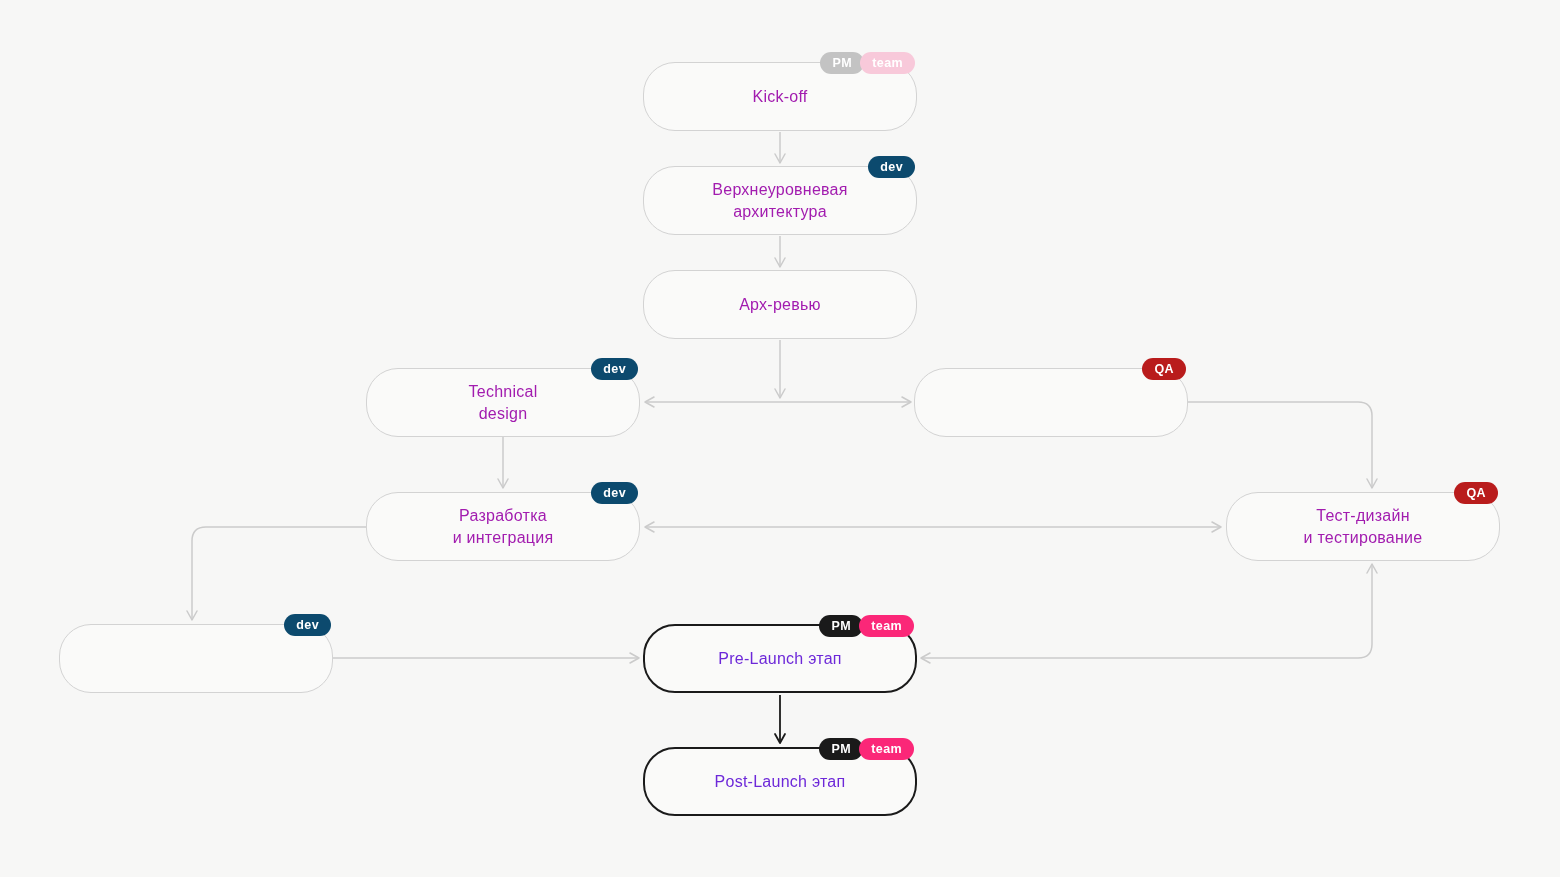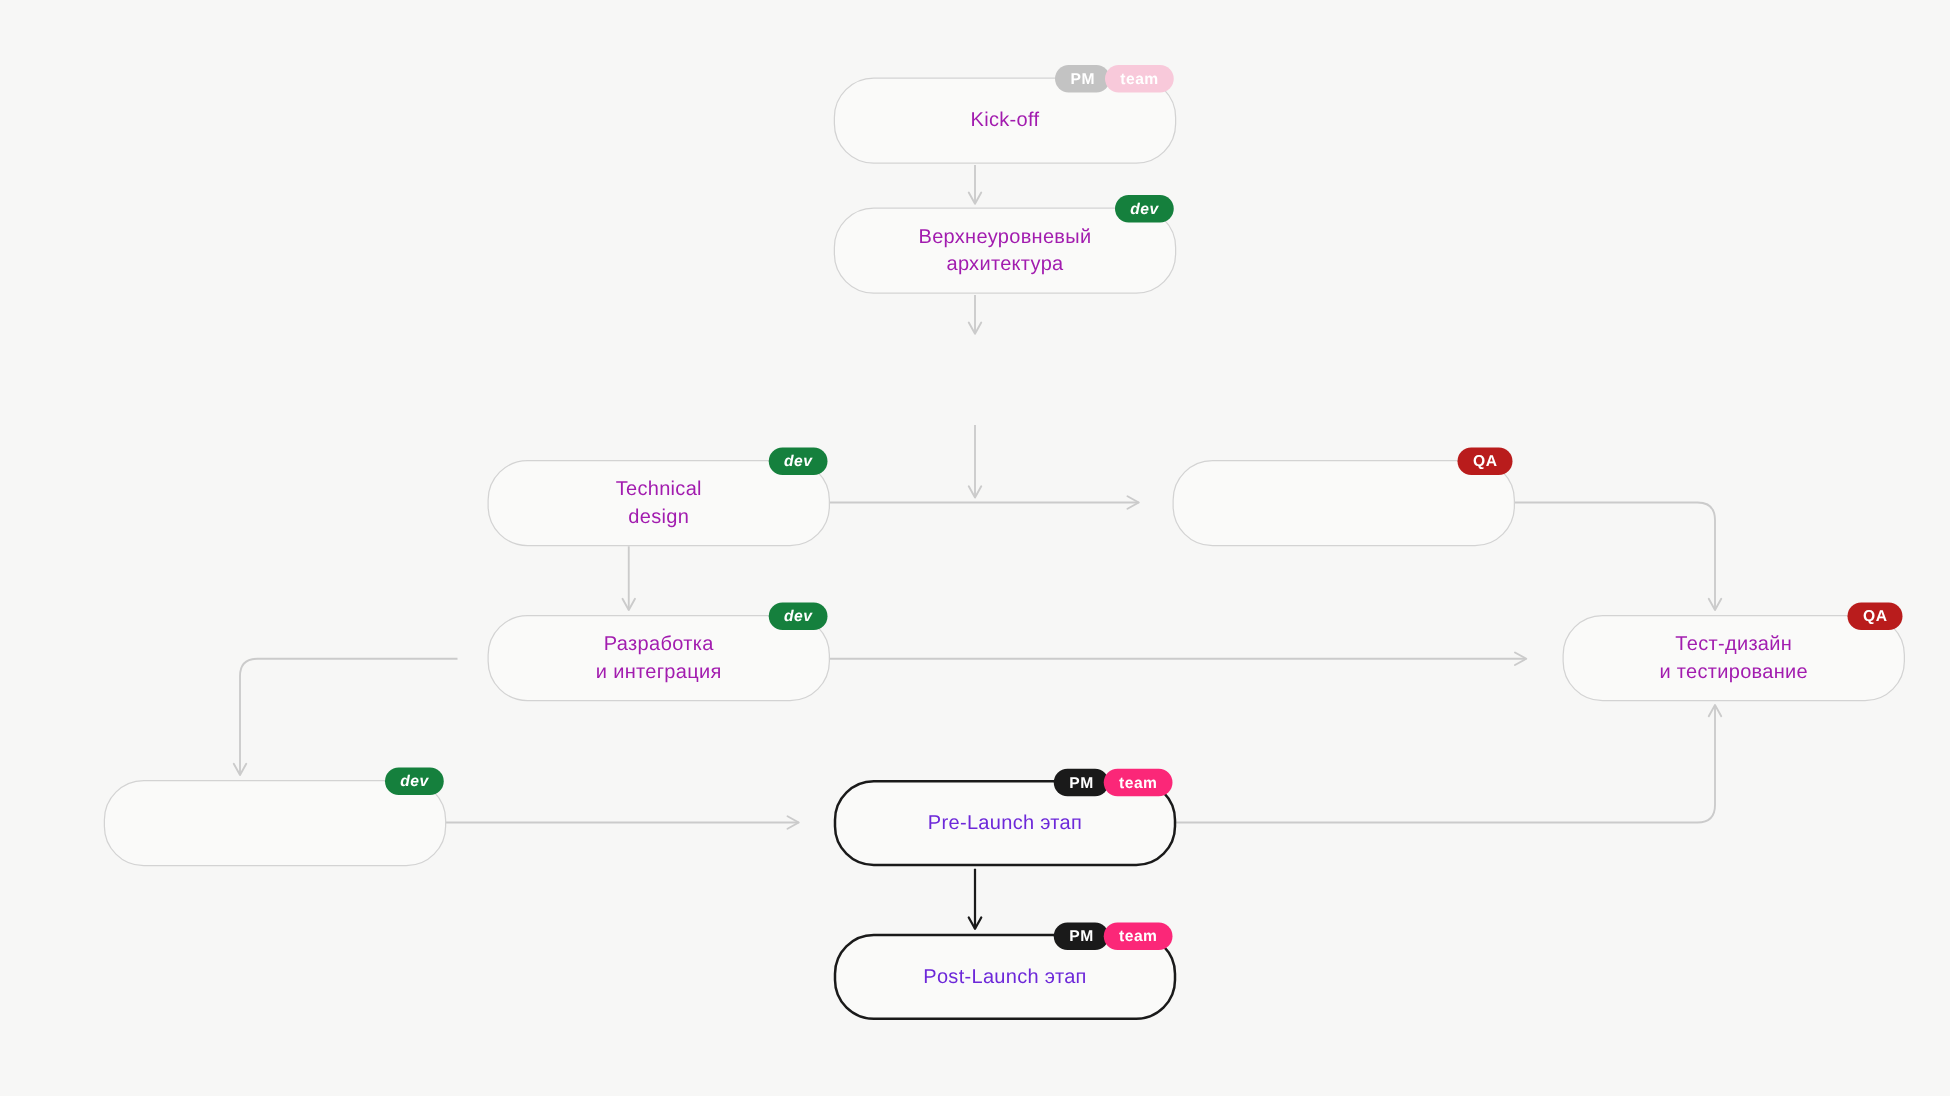--- a/index.html
+++ b/index.html
@@ -9,40 +9,40 @@
     font-family:"Liberation Sans","DejaVu Sans",sans-serif;
     overflow:hidden;
   }
   .stage{position:relative;width:1560px;height:877px;}
   svg.wires{position:absolute;left:0;top:0;z-index:1;}
   .node{
     position:absolute;z-index:2;
     width:274px;height:69px;box-sizing:border-box;
     border:1.5px solid #d3d3d3;border-radius:32px;
     background:#fafaf9;
-    display:flex;align-items:center;justify-content:center;margin-left:24px;
+    display:flex;align-items:center;justify-content:center;
   }
   .node .label{
     text-align:center;font-size:16px;line-height:22px;
     letter-spacing:.25px;color:#a21caf;font-weight:500;
     white-space:pre-line;
   }
   .node.active{border:2px solid #1a1a1a;}
   .node.active .label{color:#6d28d9;}
   .badge{
     position:absolute;top:-11px;height:22px;line-height:22px;
     padding:0 12px;border-radius:11px;
     font-size:12.5px;font-weight:700;color:#ffffff;letter-spacing:.4px;
     z-index:3;
   }
   .badge.r0{right:1px;}
   .badge.r1{right:52px;}
   .badge.pm-faded{background:#c3c3c3;}
   .badge.team-faded{background:#f8c9da;}
-  .badge.dev{background:#15803d;font-style:italic;}
+  .badge.dev{background:#0c4a6e;}
   .badge.qa{background:#b91c1c;}
   .badge.pm-active{background:#1a1a1a;}
   .badge.team-active{background:#fb2778;}
 </style>
 </head>
 <body>
 
 <div class="stage">
 
   <svg class="wires" width="1560" height="877" viewBox="0 0 1560 877">
@@ -71,24 +71,27 @@
   </svg>
 
   <div class="node" style="left:643px;top:62px;">
     <span class="badge pm-faded r1">PM</span>
     <span class="badge team-faded r0">team</span>
     <span class="label">Kick-off</span>
   </div>
 
   <div class="node" style="left:643px;top:166px;">
     <span class="badge dev r0">dev</span>
-    <span class="label">Верхнеуровневый
+    <span class="label">Верхнеуровневая
 архитектура</span>
   </div>
 
+  <div class="node" style="left:643px;top:270px;">
+    <span class="label">Арх-ревью</span>
+  </div>
 
   <div class="node" style="left:366px;top:368px;">
     <span class="badge dev r0">dev</span>
     <span class="label">Technical
 design</span>
   </div>
 
   <div class="node" style="left:914px;top:368px;">
     <span class="badge qa r0">QA</span>
   </div>

